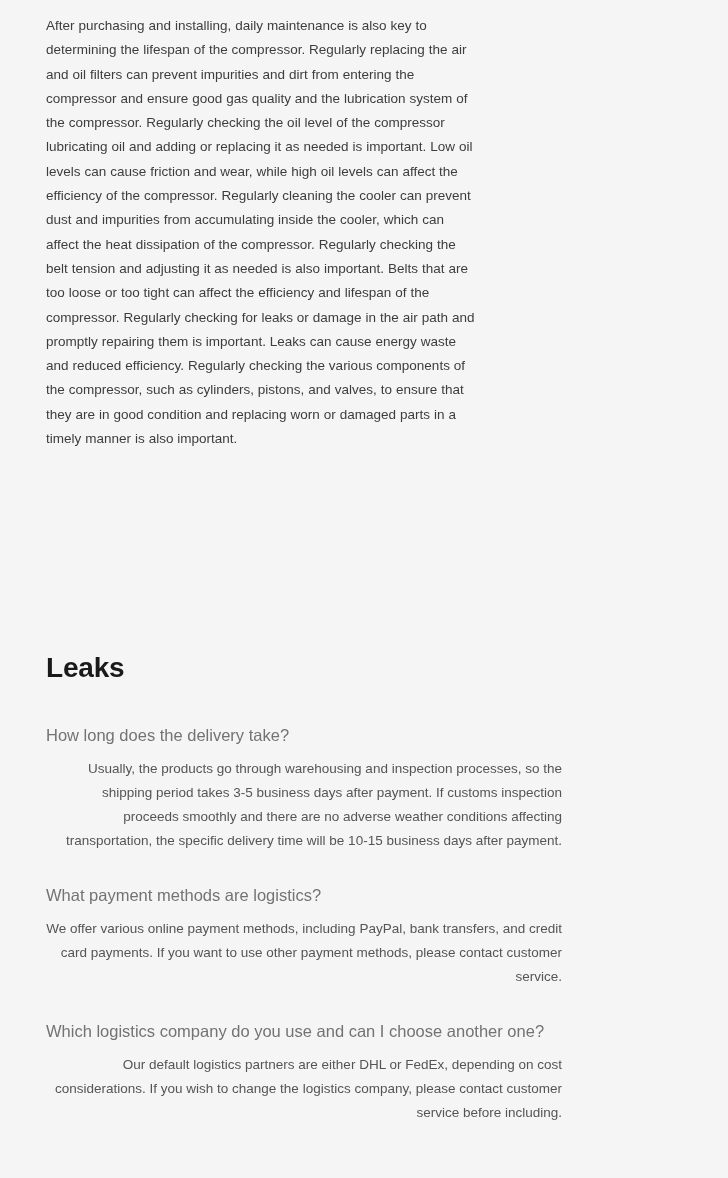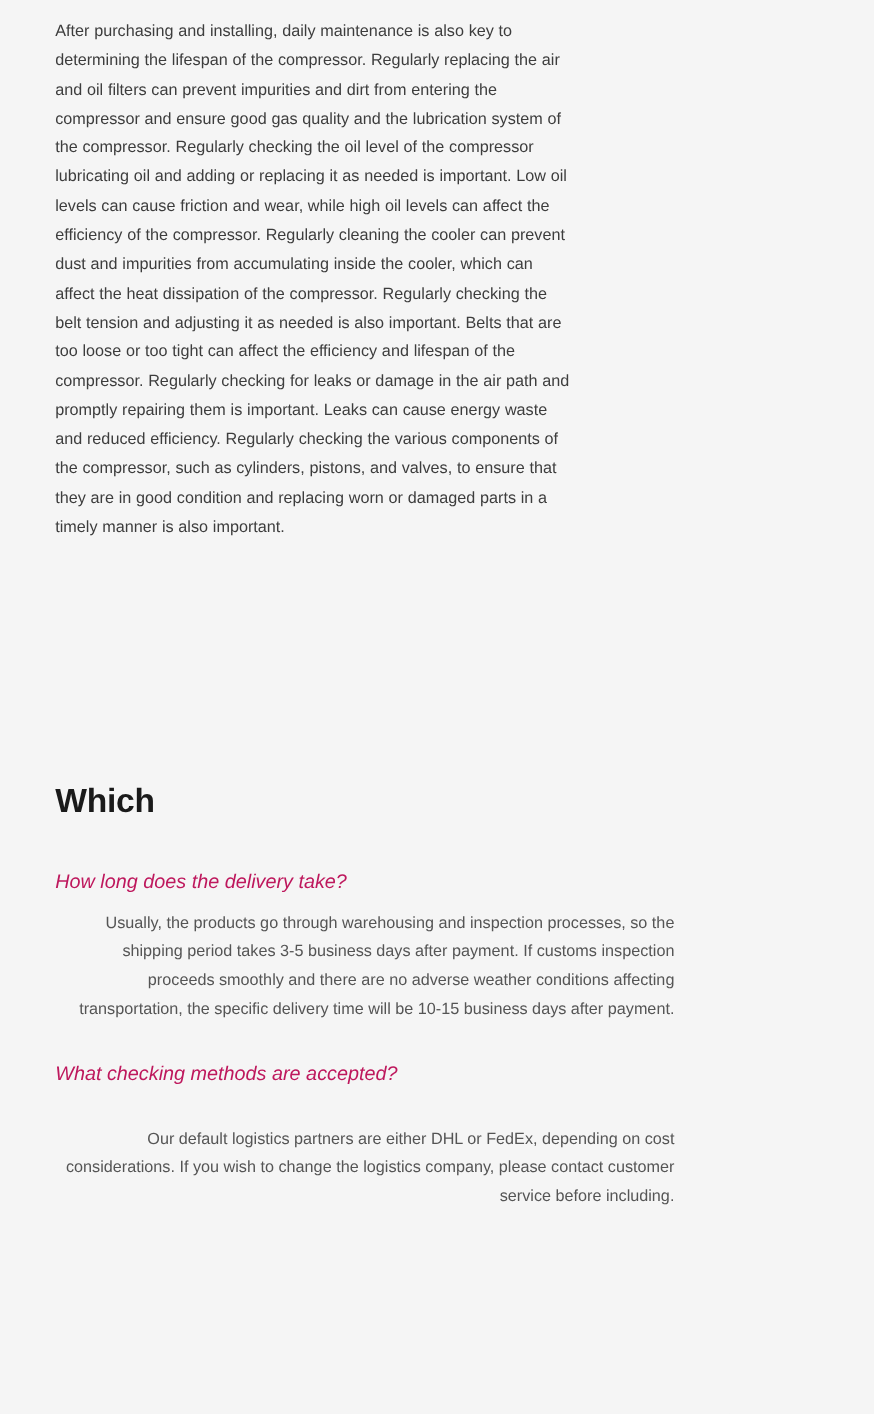--- a/index.html
+++ b/index.html
@@ -47,25 +47,24 @@
     color: #1a1a1a;
     margin: 0 0 38px 0;
     letter-spacing: -0.2px;
   }
   .faq-item {
     margin-bottom: 30px;
   }
   .faq-question {
     font-size: 16.5px;
     line-height: 24px;
-    color: #be185d;
+    color: #737373;
     font-weight: normal;
     margin: 0 0 10px 0;
     max-width: 520px;
-    font-style: italic;
   }
   .faq-answer {
     font-size: 13.5px;
     line-height: 24px;
     color: #555555;
     margin: 0;
     max-width: 594px;
     text-align: right;
   }
   .faq-item.wide .faq-answer {
@@ -86,30 +85,32 @@
 
 <div class="page">
 
   <div class="intro-section">
     <p class="intro-paragraph">After purchasing and installing, daily maintenance is also key to determining the lifespan of the compressor. Regularly replacing the air and oil filters can prevent impurities and dirt from entering the compressor and ensure good gas quality and the lubrication system of the compressor. Regularly checking the oil level of the compressor lubricating oil and adding or replacing it as needed is important. Low oil levels can cause friction and wear, while high oil levels can affect the efficiency of the compressor. Regularly cleaning the cooler can prevent dust and impurities from accumulating inside the cooler, which can affect the heat dissipation of the compressor. Regularly checking the belt tension and adjusting it as needed is also important. Belts that are too loose or too tight can affect the efficiency and lifespan of the compressor. Regularly checking for leaks or damage in the air path and promptly repairing them is important. Leaks can cause energy waste and reduced efficiency. Regularly checking the various components of the compressor, such as cylinders, pistons, and valves, to ensure that they are in good condition and replacing worn or damaged parts in a timely manner is also important.</p>
   </div>
 
   <div class="spacer"></div>
 
   <div class="faq-section">
-    <h2 class="faq-title">Which</h2>
+    <h2 class="faq-title">Leaks</h2>
 
     <div class="faq-item wide q1">
       <h3 class="faq-question">How long does the delivery take?</h3>
       <p class="faq-answer">Usually, the products go through warehousing and inspection processes, so the shipping period takes 3-5 business days after payment. If customs inspection proceeds smoothly and there are no adverse weather conditions affecting transportation, the specific delivery time will be 10-15 business days after payment.</p>
     </div>
 
     <div class="faq-item narrow q2">
-      <h3 class="faq-question">What checking methods are accepted?</h3>
+      <h3 class="faq-question">What payment methods are logistics?</h3>
+      <p class="faq-answer">We offer various online payment methods, including PayPal, bank transfers, and credit card payments. If you want to use other payment methods, please contact customer service.</p>
     </div>
 
     <div class="faq-item wide q3">
+      <h3 class="faq-question">Which logistics company do you use and can I choose another one?</h3>
       <p class="faq-answer">Our default logistics partners are either DHL or FedEx, depending on cost considerations. If you wish to change the logistics company, please contact customer service before including.</p>
     </div>
   </div>
 
   <div class="bottom-pad"></div>
 </div>
 
 </body></html>

